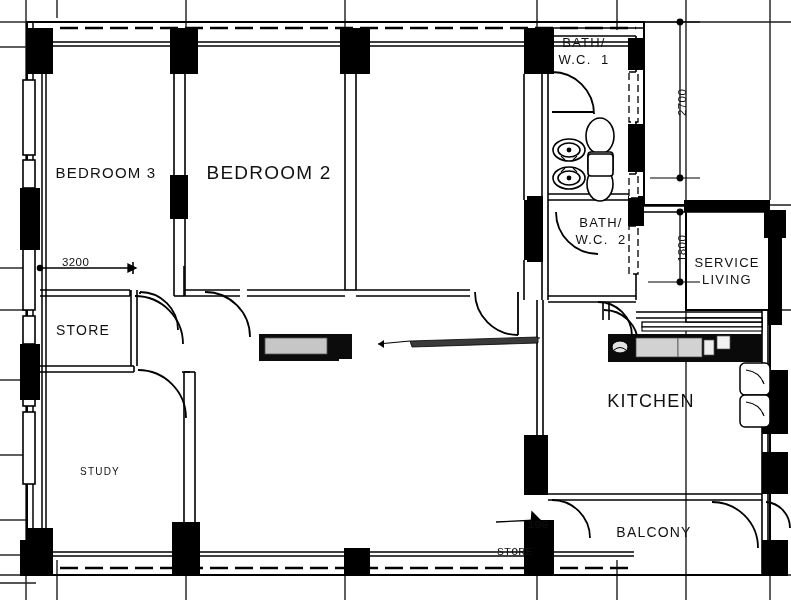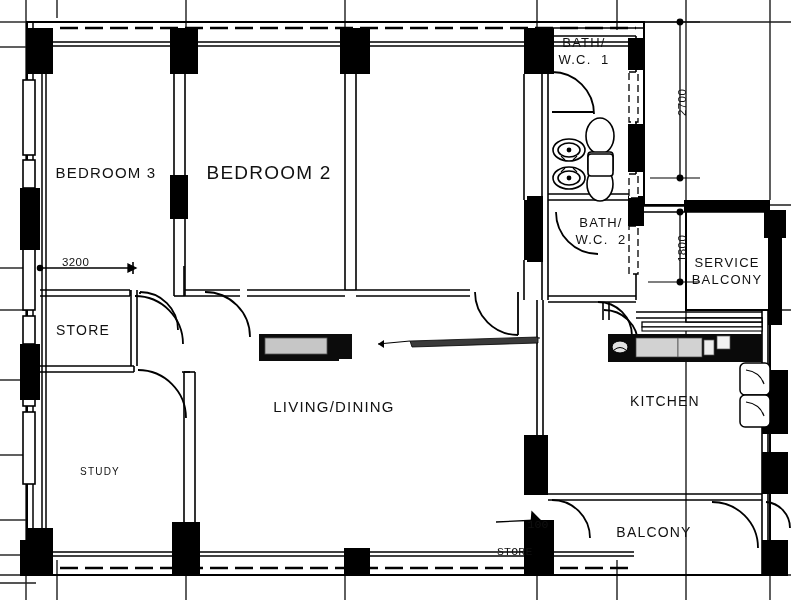--- a/index.html
+++ b/index.html
@@ -350,29 +350,28 @@
   <div class="room-label" style="left:269px;top:173px;font-size:19px;transform:translate(-50%,-50%);">BEDROOM 2</div>
 
 
   <div class="room-label" style="left:584px;top:52px;font-size:13px;transform:translate(-50%,-50%);">BATH/
 W.C.  1</div>
 
   <div class="room-label" style="left:601px;top:232px;font-size:13px;transform:translate(-50%,-50%);">BATH/
 W.C.  2</div>
 
   <div class="room-label" style="left:727px;top:272px;font-size:13px;transform:translate(-50%,-50%);">SERVICE
-BALCONY</div>
+LIVING</div>
 
   <div class="room-label" style="left:83px;top:331px;font-size:14px;transform:translate(-50%,-50%);">STORE</div>
 
   <div class="room-label" style="left:100px;top:472px;font-size:10px;transform:translate(-50%,-50%);">STUDY</div>
 
-  <div class="room-label" style="left:334px;top:407px;font-size:15px;transform:translate(-50%,-50%);">LIVING/DINING</div>
-
-  <div class="room-label" style="left:665px;top:402px;font-size:14px;transform:translate(-50%,-50%);">KITCHEN</div>
+
+  <div class="room-label" style="left:651px;top:402px;font-size:18px;transform:translate(-50%,-50%);">KITCHEN</div>
 
   <div class="room-label" style="left:654px;top:533px;font-size:14px;transform:translate(-50%,-50%);">BALCONY</div>
 
   <div class="dim-label" style="left:62px;top:256px;">3200</div>
 
   <div class="dim-label vert" style="left:676px;top:116px;">2700</div>
 
   <div class="dim-label vert" style="left:676px;top:262px;">1800</div>
 
   <div class="note-label" style="left:497px;top:506px;">

